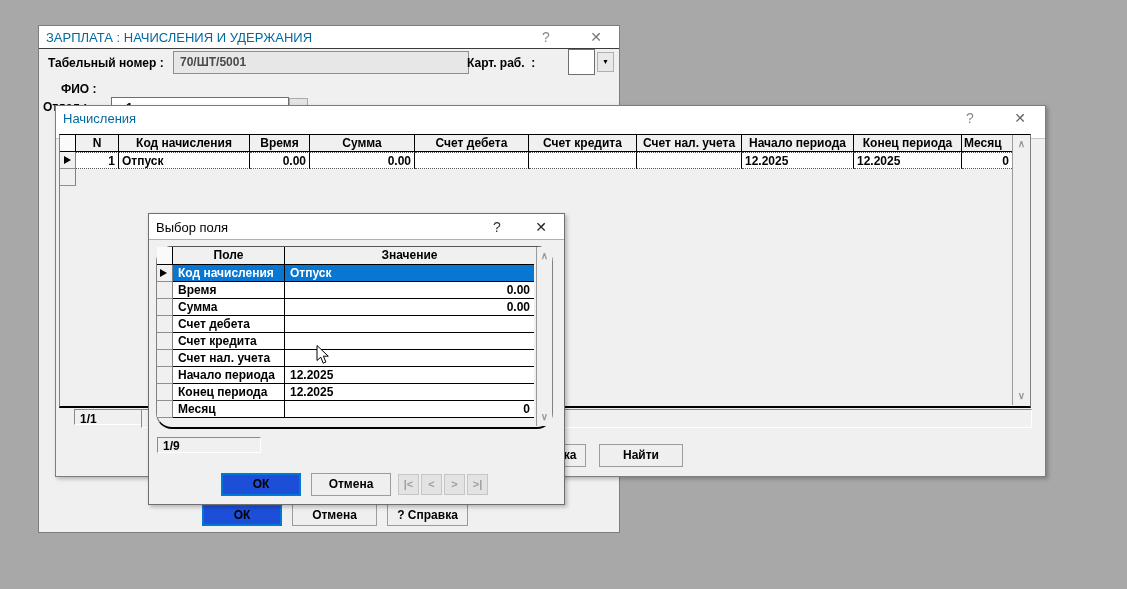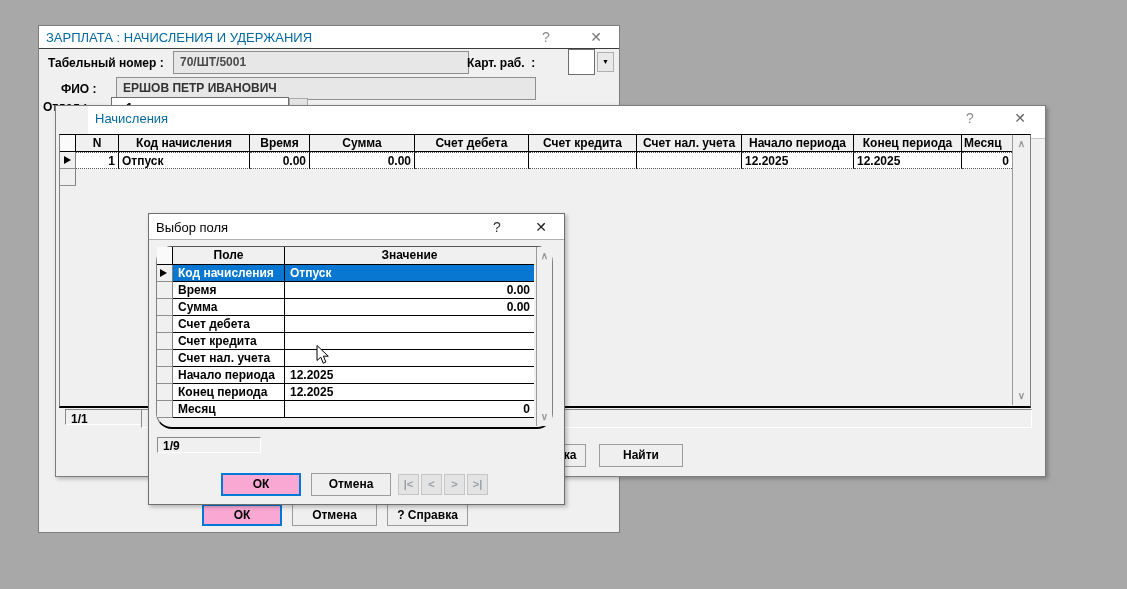--- a/index.html
+++ b/index.html
@@ -14,21 +14,21 @@
   .win { position:absolute; background:#f0f0f0; border:1px solid #7d7d7d; }
   .titlebar { position:absolute; left:0; top:0; right:0; background:#ffffff; }
   .title-text { position:absolute; left:7px; font-size:13px; color:#0369a1; white-space:nowrap; }
   .tb-btn { position:absolute; width:30px; height:18px; text-align:center;
             font-size:14px; line-height:18px; color:#8a8a8a; }
   .lbl { position:absolute; font-weight:bold; font-size:12px; white-space:pre; }
   .inp { position:absolute; background:#e7e7e7; border:1px solid #8f8f8f;
          font-size:12px; font-weight:bold; color:#4a4a4a; padding:3px 0 0 6px; white-space:pre; }
   .btn { position:absolute; background:#efefef; border:1px solid #9c9c9c;
          font-weight:bold; font-size:12px; text-align:center; color:#000; }
-  .btn.focused { border:2px solid #0078d7; background:#f9a8d4; }
+  .btn.focused { border:2px solid #0078d7; background:#1d4ed8; }
   .navbtn { position:absolute; width:21px; height:21px; background:#e3e3e3;
             border:1px solid #c6c6c6; color:#9aa0a6; font-weight:bold; font-size:11px;
             text-align:center; line-height:19px; }
   
   .grid-area { position:absolute; border-left:1px solid #808080; border-right:1px solid #808080;
                border-top:1px solid #000; border-bottom:2px solid #000; }
   .grow { display:flex; }
   .hc { background:#f0f0f0; font-weight:bold; text-align:center; border-right:1px solid #000;
         border-bottom:1px solid #000; height:17px; line-height:16px; overflow:hidden; white-space:nowrap; }
   .dc { background:#ffffff; font-weight:bold; border-right:1px solid #000;
@@ -69,33 +69,32 @@
   </div>
 
   <span class="lbl" style="left:9px; top:30px;">Табельный номер :</span>
   <div class="inp" style="left:134px; top:25px; width:296px; height:23px;">70/ШТ/5001</div>
 
   <span class="lbl" style="left:428px; top:30px;">Карт. раб.  :</span>
   <div class="inp" style="left:529px; top:23px; width:27px; height:26px; background:#fff; border-color:#6e6e6e;"></div>
   <div class="btn" style="left:558px; top:26px; width:17px; height:20px; line-height:18px; font-size:7px; background:#e9e9e9; border-color:#b0b0b0;"><span>▼</span></div>
 
   <span class="lbl" style="left:22px; top:56px;">ФИО :</span>
-  <div class="inp" style="left:77px; top:51px; width:420px; height:23px; color:#333;">ЕРШОВ ПЕТР ИВАНОВИЧ</div>
 
   <span class="lbl" style="left:4px; top:74px;">Отдел :</span>
   <div class="inp" style="left:72px; top:71px; width:178px; height:22px; background:#fff; border-color:#6e6e6e; padding-left:14px; color:#000;">1</div>
   <div class="btn" style="left:250px; top:72px; width:19px; height:20px; background:#e4e4e4; border-color:#aaa;"></div>
 
   <div class="btn focused" style="left:163px; top:478px; width:80px; height:22px; line-height:18px;">ОК</div>
   <div class="btn" style="left:253px; top:478px; width:85px; height:22px; line-height:20px;">Отмена</div>
   <div class="btn" style="left:348px; top:478px; width:81px; height:22px; line-height:20px;">? Справка</div>
 </div>
 
 <div class="win shadow" style="left:55px; top:105px; width:991px; height:372px;">
-  <div class="titlebar" style="height:33px; border-bottom:1px solid #c9c9c9;margin-left:32px;">
+  <div class="titlebar" style="height:33px; border-bottom:1px solid #c9c9c9;">
     <span class="title-text" style="top:5px;">Начисления</span>
     <span class="tb-btn" style="right:60px; top:3px;">?</span>
     <span class="tb-btn" style="right:10px; top:3px; color:#666;">✕</span>
   </div>
 
   <div class="grid-area" style="left:3px; top:28px; width:972px; height:274px;">
 
     <div class="grow">
       <div class="hc" style="width:16px; background:#fafafa;"></div>
       <div class="hc" style="width:43px;">N</div>
@@ -127,21 +126,21 @@
     </div>
 
     <div class="selcell" style="width:16px; height:17px; border-bottom:1px solid #909090;"></div>
 
     <div class="vscroll" style="right:0; top:0; width:18px; height:270px;">
       <span class="sarrow" style="top:2px;">∧</span>
       <span class="sarrow" style="bottom:2px;">∨</span>
     </div>
   </div>
 
-  <div class="sunken cnt" style="left:9px; top:303px; width:80px; height:16px;">1/1</div>
+  <div class="sunken cnt" style="left:18px; top:303px; width:80px; height:16px;">1/1</div>
   <div class="sunken" style="left:85px; top:303px; width:891px; height:19px;"></div>
 
   <div class="btn" style="left:450px; top:338px; width:80px; height:23px; line-height:21px;">? Справка</div>
   <div class="btn" style="left:543px; top:338px; width:84px; height:23px; line-height:21px;">Найти</div>
 </div>
 
 <div class="win shadow" style="left:148px; top:213px; width:417px; height:292px; border-color:#6f6f6f;">
   <div class="titlebar" style="height:26px; border-bottom:1px solid #b0b0b0;">
     <span class="title-text" style="top:6px; color:#000;">Выбор поля</span>
     <span class="tb-btn" style="right:52px; top:4px; color:#333;">?</span>

